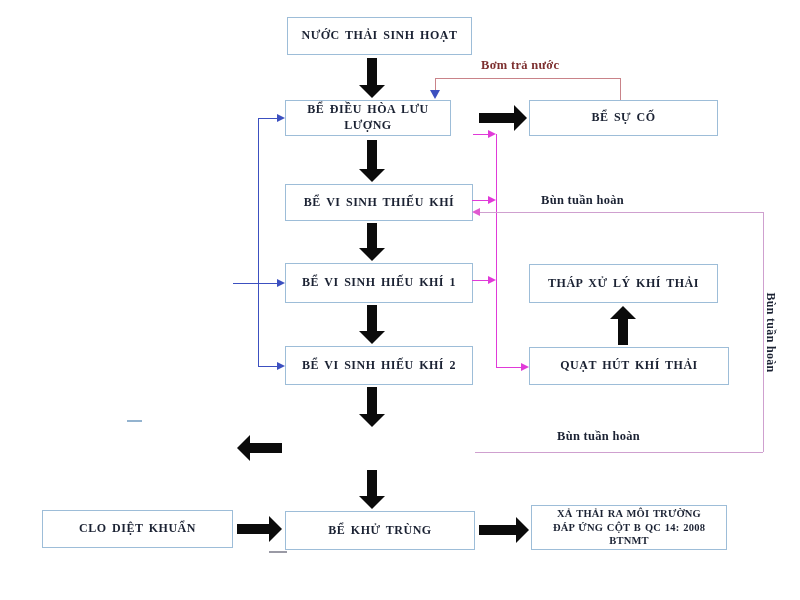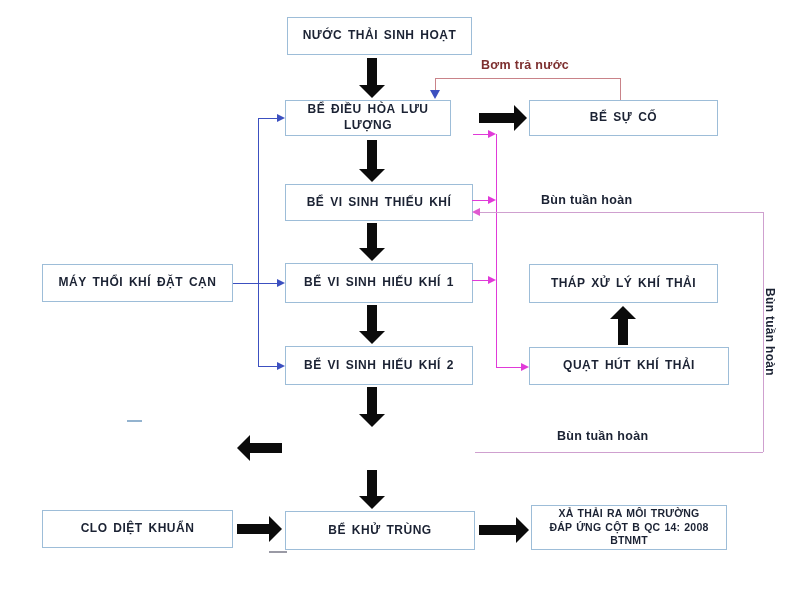--- a/index.html
+++ b/index.html
@@ -1,17 +1,17 @@
 <!DOCTYPE html>
 <html><head>
 <meta charset="utf-8">
 <style>
   html,body{margin:0;padding:0;background:#ffffff;}
   .canvas{position:relative;width:800px;height:600px;background:#ffffff;overflow:hidden;
-          font-family:Liberation Sans, sans-serif;}
+          font-family:Liberation Serif, serif;}
   .node{position:absolute;border:1px solid #9dbdd8;background:#ffffff;box-sizing:border-box;
         display:flex;flex-direction:column;align-items:center;justify-content:center;text-align:center;
         font-weight:700;font-size:12px;color:#1b2233;letter-spacing:.5px;word-spacing:2px;line-height:1.3;}
   .node.small{font-size:10.5px;letter-spacing:.2px;word-spacing:1px;}
   .ln{position:absolute;}
   .tri{position:absolute;width:0;height:0;}
   .tri-r{border-top:4px solid transparent;border-bottom:4px solid transparent;border-left:8px solid currentColor;}
   .tri-l{border-top:4px solid transparent;border-bottom:4px solid transparent;border-right:8px solid currentColor;}
   .tri-d{border-left:5px solid transparent;border-right:5px solid transparent;border-top:9px solid currentColor;}
   .ba{position:absolute;}
@@ -41,23 +41,20 @@
     <span>NƯỚC THẢI SINH HOẠT</span>
   </div>
   <div class="node" style="left:285px;top:100px;width:166px;height:36px">
     <span>BỂ ĐIỀU HÒA LƯU LƯỢNG</span>
   </div>
   <div class="node" style="left:285px;top:184px;width:188px;height:37px">
     <span>BỂ VI SINH THIẾU KHÍ</span>
   </div>
   <div class="node" style="left:529px;top:100px;width:189px;height:36px">
     <span>BỂ SỰ CỐ</span>
-  </div>
-  <div class="node" style="left:42px;top:264px;width:191px;height:38px">
-    <span>MÁY THỔI KHÍ ĐẶT CẠN</span>
   </div>
   <div class="node" style="left:285px;top:263px;width:188px;height:40px">
     <span>BỂ VI SINH HIẾU KHÍ 1</span>
   </div>
   <div class="node" style="left:529px;top:264px;width:189px;height:39px">
     <span>THÁP XỬ LÝ KHÍ THẢI</span>
   </div>
   <div class="node" style="left:285px;top:346px;width:188px;height:39px">
     <span>BỂ VI SINH HIẾU KHÍ 2</span>
   </div>

